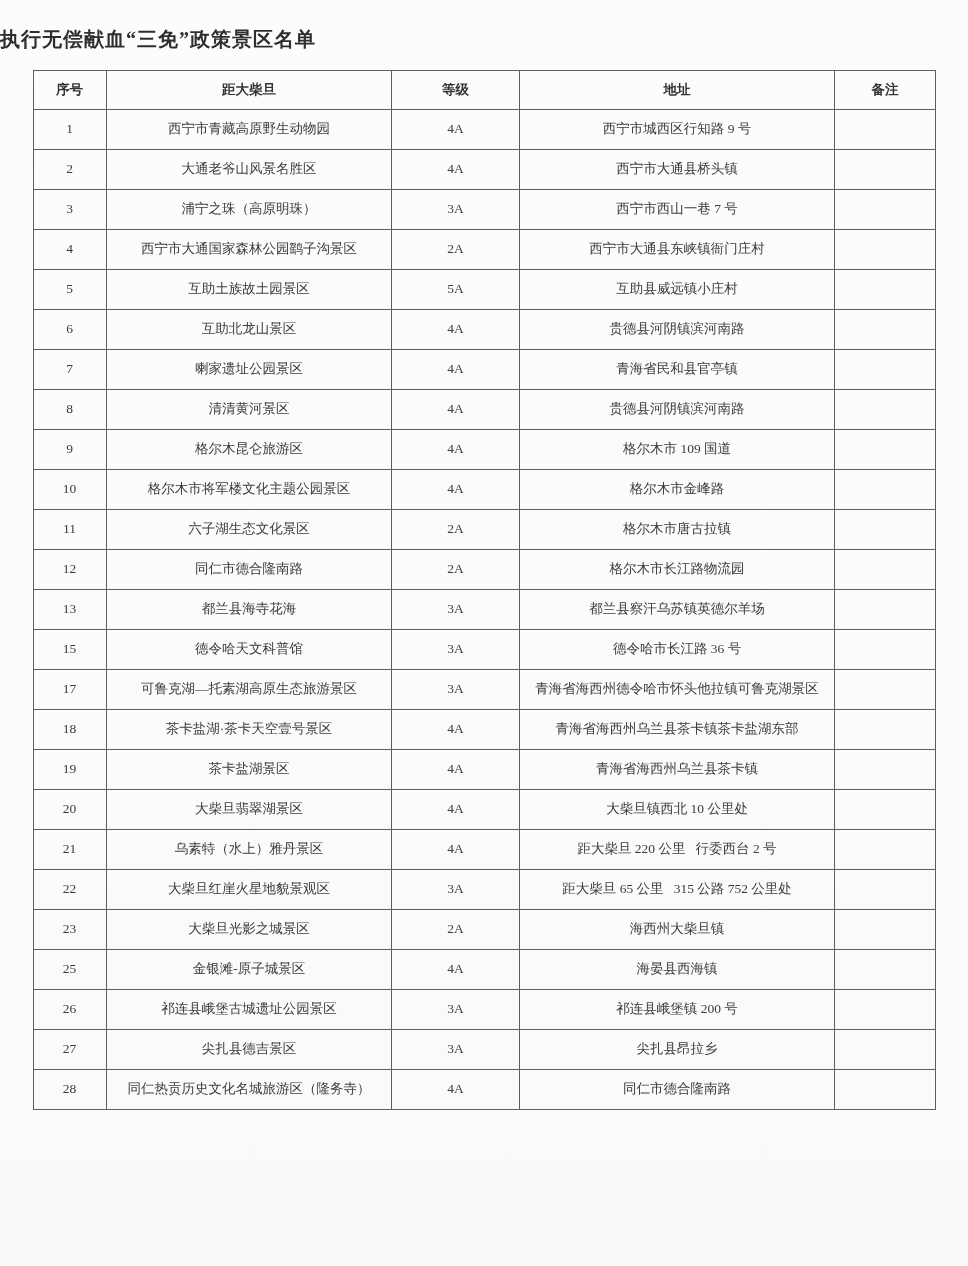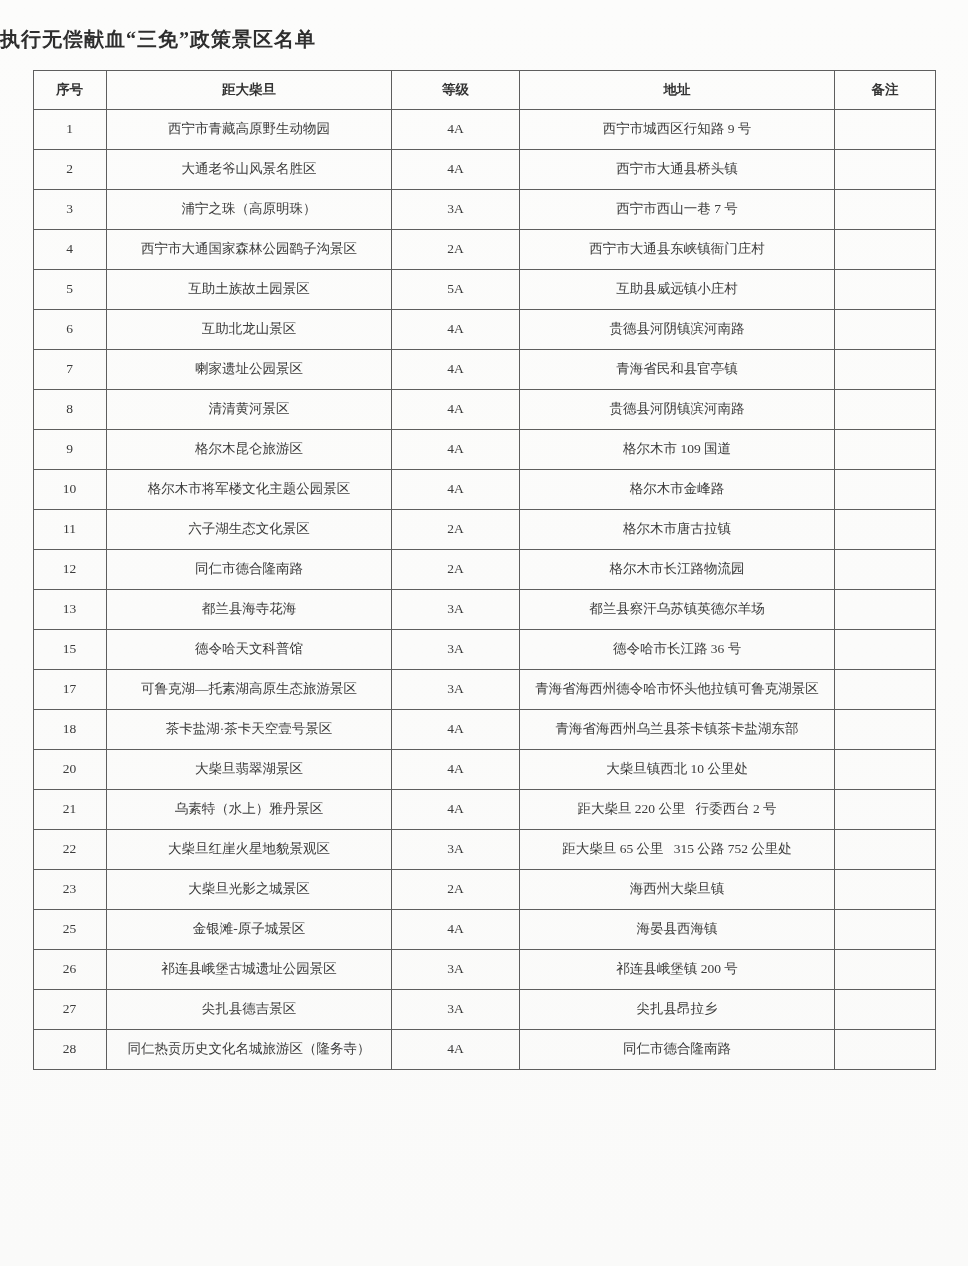--- a/index.html
+++ b/index.html
@@ -188,20 +188,27 @@
           <td></td>
         </tr>
         <tr>
           <td>18</td>
           <td>茶卡盐湖·茶卡天空壹号景区</td>
           <td>4A</td>
           <td>青海省海西州乌兰县茶卡镇茶卡盐湖东部</td>
           <td></td>
         </tr>
         <tr>
+          <td>19</td>
+          <td>茶卡盐湖景区</td>
+          <td>4A</td>
+          <td>青海省海西州乌兰县茶卡镇</td>
+          <td></td>
+        </tr>
+        <tr>
           <td>20</td>
           <td>大柴旦翡翠湖景区</td>
           <td>4A</td>
           <td>大柴旦镇西北 10 公里处</td>
           <td></td>
         </tr>
         <tr>
           <td>21</td>
           <td>乌素特（水上）雅丹景区</td>
           <td>4A</td>

